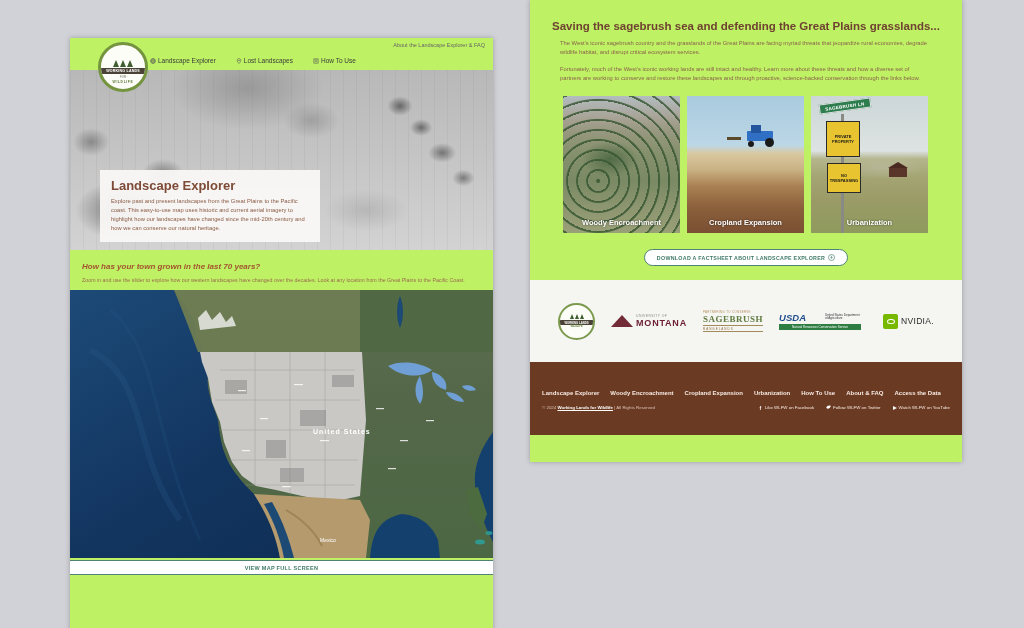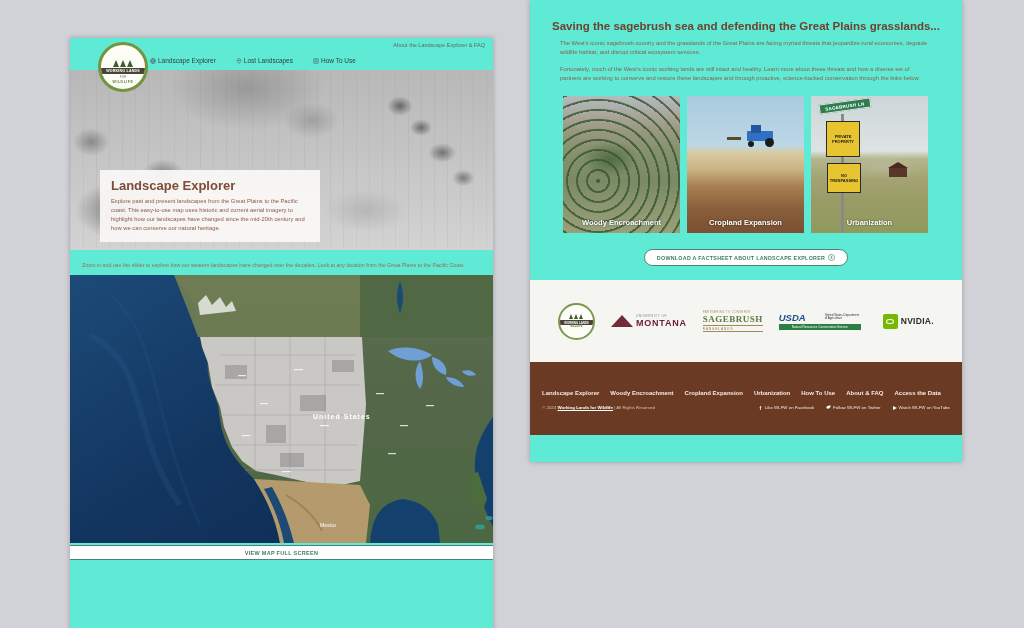--- a/index.html
+++ b/index.html
@@ -1,18 +1,18 @@
 <!DOCTYPE html>
 <html><head>
 <meta charset="utf-8">
 <style>
   * { margin:0; padding:0; box-sizing:border-box; }
   html,body { width:1024px; height:628px; overflow:hidden; }
   body { background:#d1d2d7; font-family:"Liberation Sans", sans-serif; position:relative; }
-  .page { position:absolute; background:#5eead4; box-shadow:0 0 5px rgba(0,0,0,.25); }
+  .page { position:absolute; background:#bef264; box-shadow:0 0 5px rgba(0,0,0,.25); }
 
   
   .page-left { left:70px; top:38px; width:423px; height:615px; }
   .lp-topbar { height:13px; display:flex; justify-content:flex-end; align-items:center; padding-right:8px; }
   .lp-about-link { font-size:5.5px; color:#666; text-decoration:none; }
   .lp-nav { height:19px; display:flex; align-items:center; gap:20px; padding-left:80px; }
   .nav-item { display:flex; align-items:center; gap:2px; font-size:6.5px; color:#3a3a3a; text-decoration:none; }
   .nav-ico { width:6px; height:6px; flex:none; }
   .lp-logo { position:absolute; left:28px; top:4px; width:50px; height:50px; border-radius:50%;
              background:#fdfdf8; border:3px solid #75943f; z-index:9; overflow:hidden;
@@ -99,21 +99,21 @@
   .sb .sm { font-size:2.8px; color:#b0895a; letter-spacing:.4px; }
   .sb .lg { font-family:"Liberation Serif", serif; font-size:9px; font-weight:bold; color:#5f7a3f; letter-spacing:.5px; }
   .sb .band { font-size:3px; color:#8a6a3a; letter-spacing:1px; border-top:1px solid #a38a5a; border-bottom:1px solid #a38a5a; padding:.5px 0; margin-top:1px; }
   .usda { width:88px; }
   .usda .row { display:flex; align-items:center; gap:19px; }
   .usda .acr { font-size:9.5px; font-weight:bold; color:#1f4e8c; font-style:italic; }
   .usda .dept { font-size:3px; color:#333; line-height:1.25; width:36px; }
   .usda .bar { margin-top:1.5px; background:#2e7d43; color:#fff; font-size:3.1px; padding:1px 2px; text-align:center; }
   .nv-eye { width:15px; height:15px; background:#76b900; border-radius:2px; display:flex; align-items:center; justify-content:center; }
   .nv-eye span { width:8px; height:5px; border:1.2px solid #fff; border-radius:50% / 60%; display:block; }
-  .nv-word { font-size:8.5px; font-weight:bold; color:#2a2a2a; letter-spacing:.3px; }
+  .nv-word { font-size:8.5px; font-weight:normal; color:#2a2a2a; letter-spacing:.3px; }
   .rp-footer { height:73px; background:#6b3a22; padding:28px 12px 0; }
   .f-links { display:flex; gap:11px; flex-wrap:nowrap; }
   .f-links a { color:#f5e9e2; font-size:6px; font-weight:bold; text-decoration:none; white-space:nowrap; }
   .f-row2 { display:flex; justify-content:space-between; align-items:center; margin-top:9px; }
   .f-copy { font-size:4.4px; color:#d9c2b4; }
   .f-copy b { color:#fff; text-decoration:underline; }
   .f-social { display:flex; gap:12px; }
   .f-social a { display:flex; align-items:center; gap:2px; color:#f5e9e2; font-size:4.4px; text-decoration:none; }
   .soc-ico { width:5px; height:5px; display:inline-flex; align-items:center; justify-content:center; color:#fff; font-size:5px; font-weight:bold; }
   .play { width:0; height:0; border-top:2.5px solid transparent; border-bottom:2.5px solid transparent; border-left:4px solid #fff; }
@@ -160,20 +160,21 @@
       <span>How To Use</span>
     </a>
   </div>
   <div class="lp-hero">
     <div class="hero-card">
       <h1>Landscape Explorer</h1>
       <p>Explore past and present landscapes from the Great Plains to the Pacific coast. This easy-to-use map uses historic and current aerial imagery to highlight how our landscapes have changed since the mid-20th century and how we can conserve our natural heritage.</p>
     </div>
   </div>
   <div class="lp-questions">
+    <div class="q-line">How has your town grown in the last 70 years?</div>
     <div class="q-sub">Zoom in and use the slider to explore how our western landscapes have changed over the decades. Look at any location from the Great Plains to the Pacific Coast.</div>
   </div>
   <div class="lp-map">
     <svg viewBox="0 0 423 268" width="423" height="268" preserveAspectRatio="none">
       <defs>
         <linearGradient id="ocean" x1="0" y1="0" x2="1" y2="1">
           <stop offset="0" stop-color="#1d4a78"></stop>
             <stop offset="0.5" stop-color="#12355f"></stop>
             <stop offset="1" stop-color="#0d2a50"></stop>
         </linearGradient>

